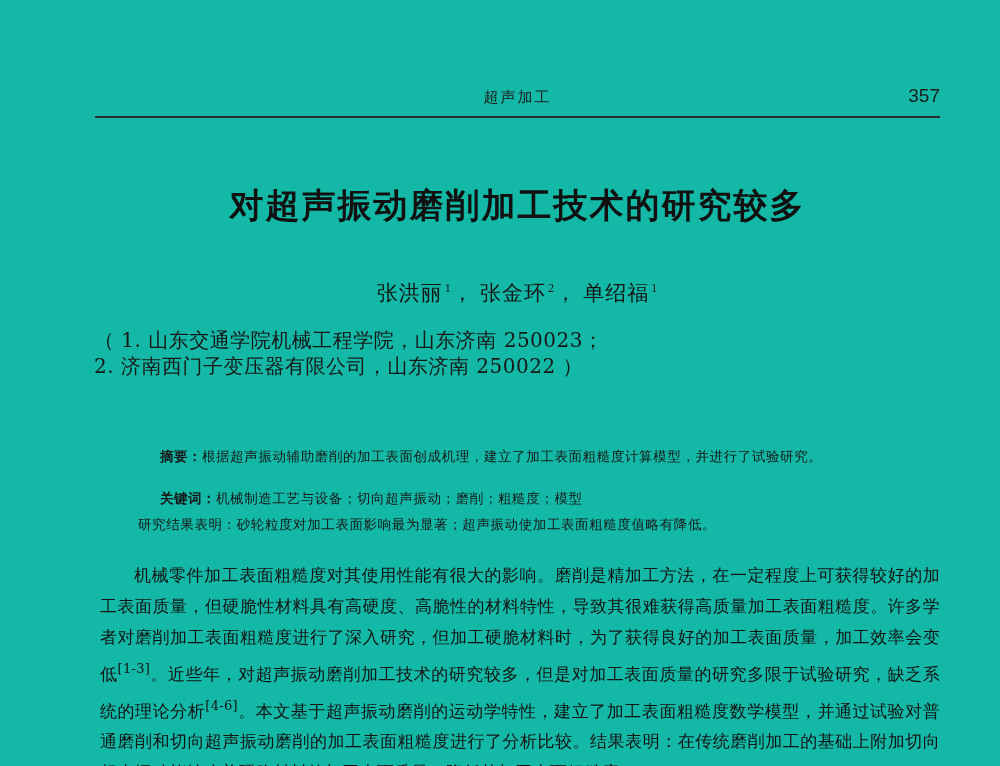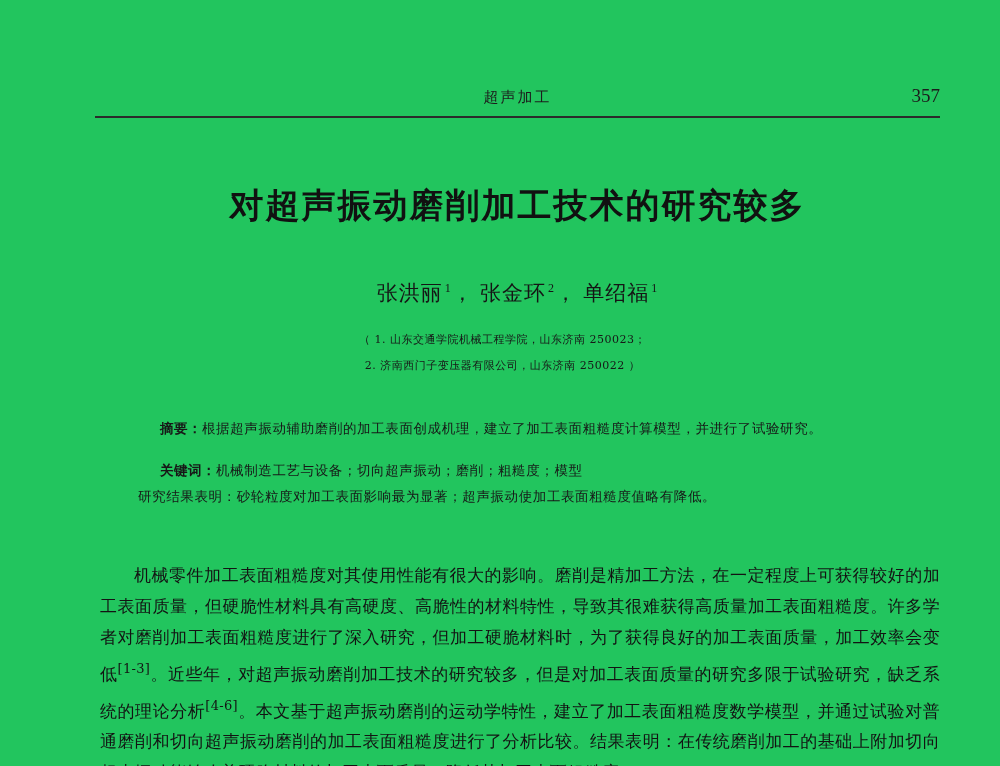--- a/index.html
+++ b/index.html
@@ -14,42 +14,42 @@
     color: #1a1a1a;
     position: relative;
     overflow: hidden;
   }
 
   .page {
     position: absolute;
     left: 0; top: 0;
     width: 1000px;
     height: 766px;
-    background: #22c55e;
+    background: #14b8a6;
   }
 
   
   .runhead {
     position: absolute;
     left: 95px;
     top: 88px;
     width: 845px;
     display: flex;
     align-items: baseline;
     justify-content: center;
     font-family: "DejaVu Serif", serif;
     font-size: 15px;
     letter-spacing: 2px;
     color: #1c1c1c;
   }
   .runhead .pageno {
     position: absolute;
     right: 0;
     bottom: 0;
-    font-family: Liberation Serif, serif;
+    font-family: Liberation Sans, sans-serif;
     font-size: 19px;
     letter-spacing: 0;
     font-weight: 500;
   }
   .rule {
     position: absolute;
     left: 95px;
     top: 116px;
     width: 845px;
     height: 2px;
@@ -84,36 +84,35 @@
   }
   .authors sup {
     font-size: 12px;
     vertical-align: super;
     margin-left: 2px;
   }
 
   
   .affil {
     position: absolute;
-    left: 80px;
+    left: 94px;
     top: 327px;
     width: 845px;
-    text-align: center;
     font-family: "DejaVu Serif", serif;
-    font-size: 11px;
+    font-size: 20px;
     line-height: 26px;
     letter-spacing: 0.5px;
     color: #171717;
   }
 
   
   .abs-block {
     position: absolute;
     left: 130px;
-    top: 416px;
+    top: 444px;
     width: 780px;
     font-family: Liberation Serif, serif;
     font-size: 13.5px;
     line-height: 26px;
     letter-spacing: 0.6px;
     color: #171717;
   }
   .abs-line {
     white-space: nowrap;
   }

